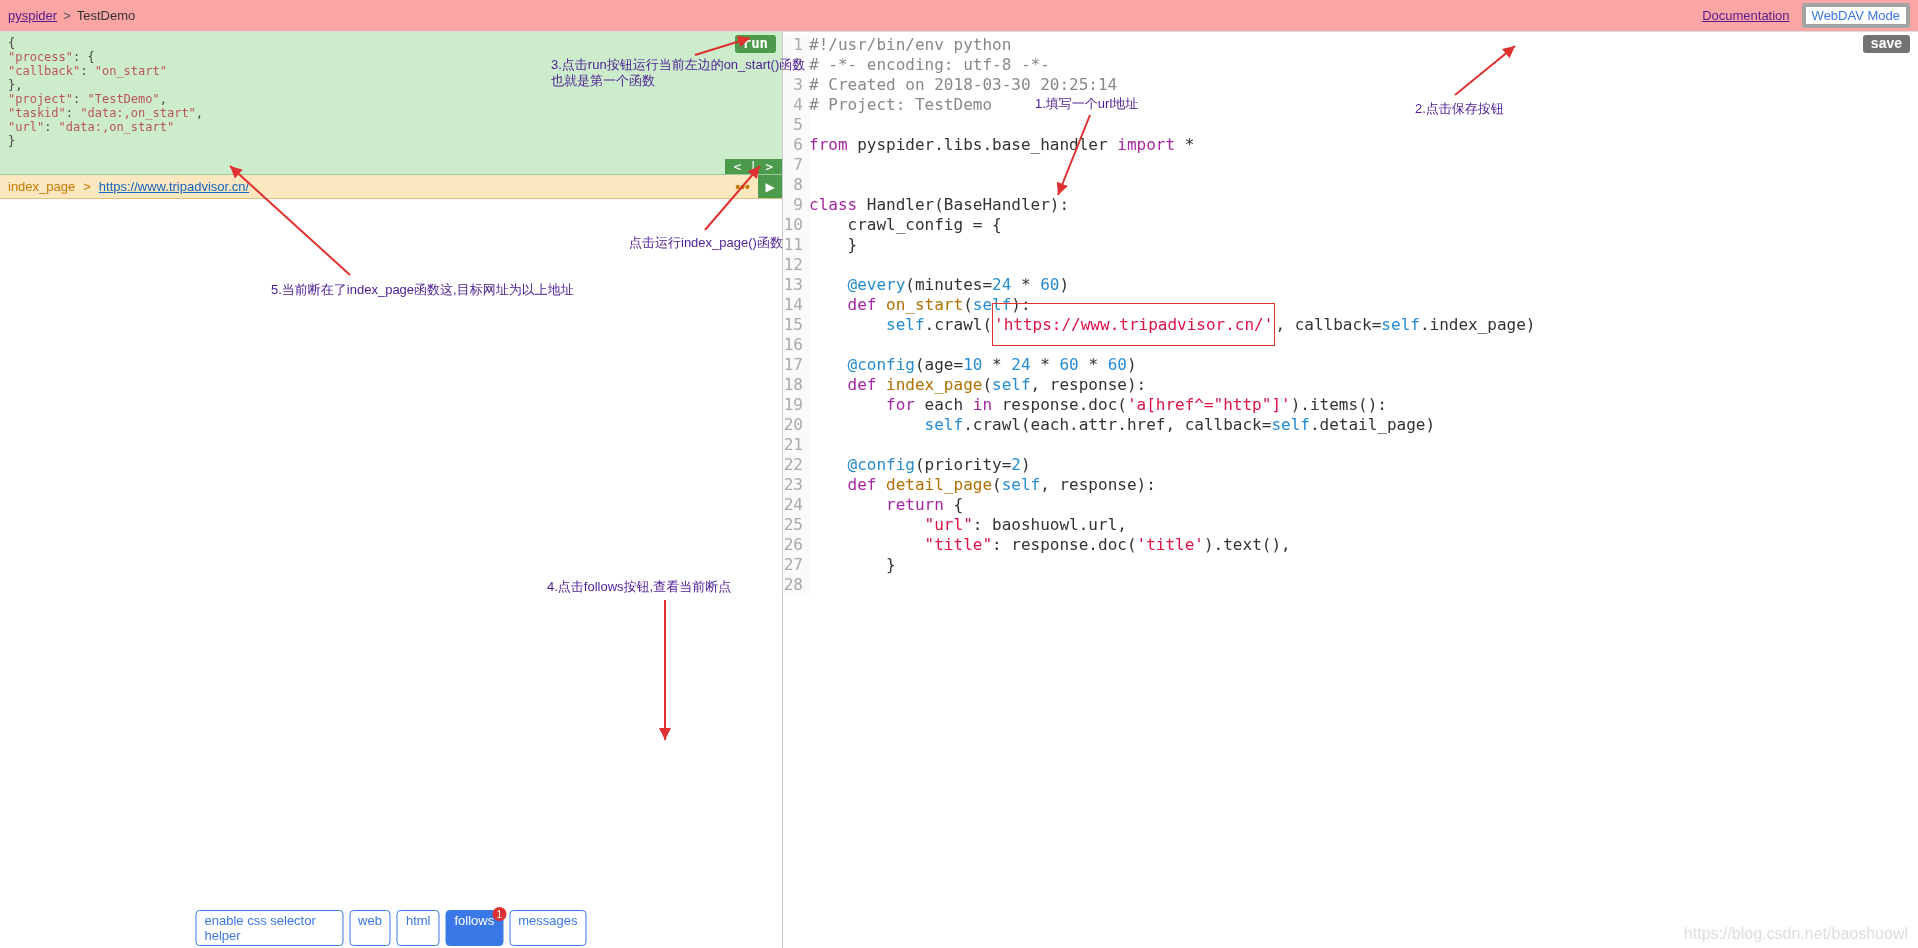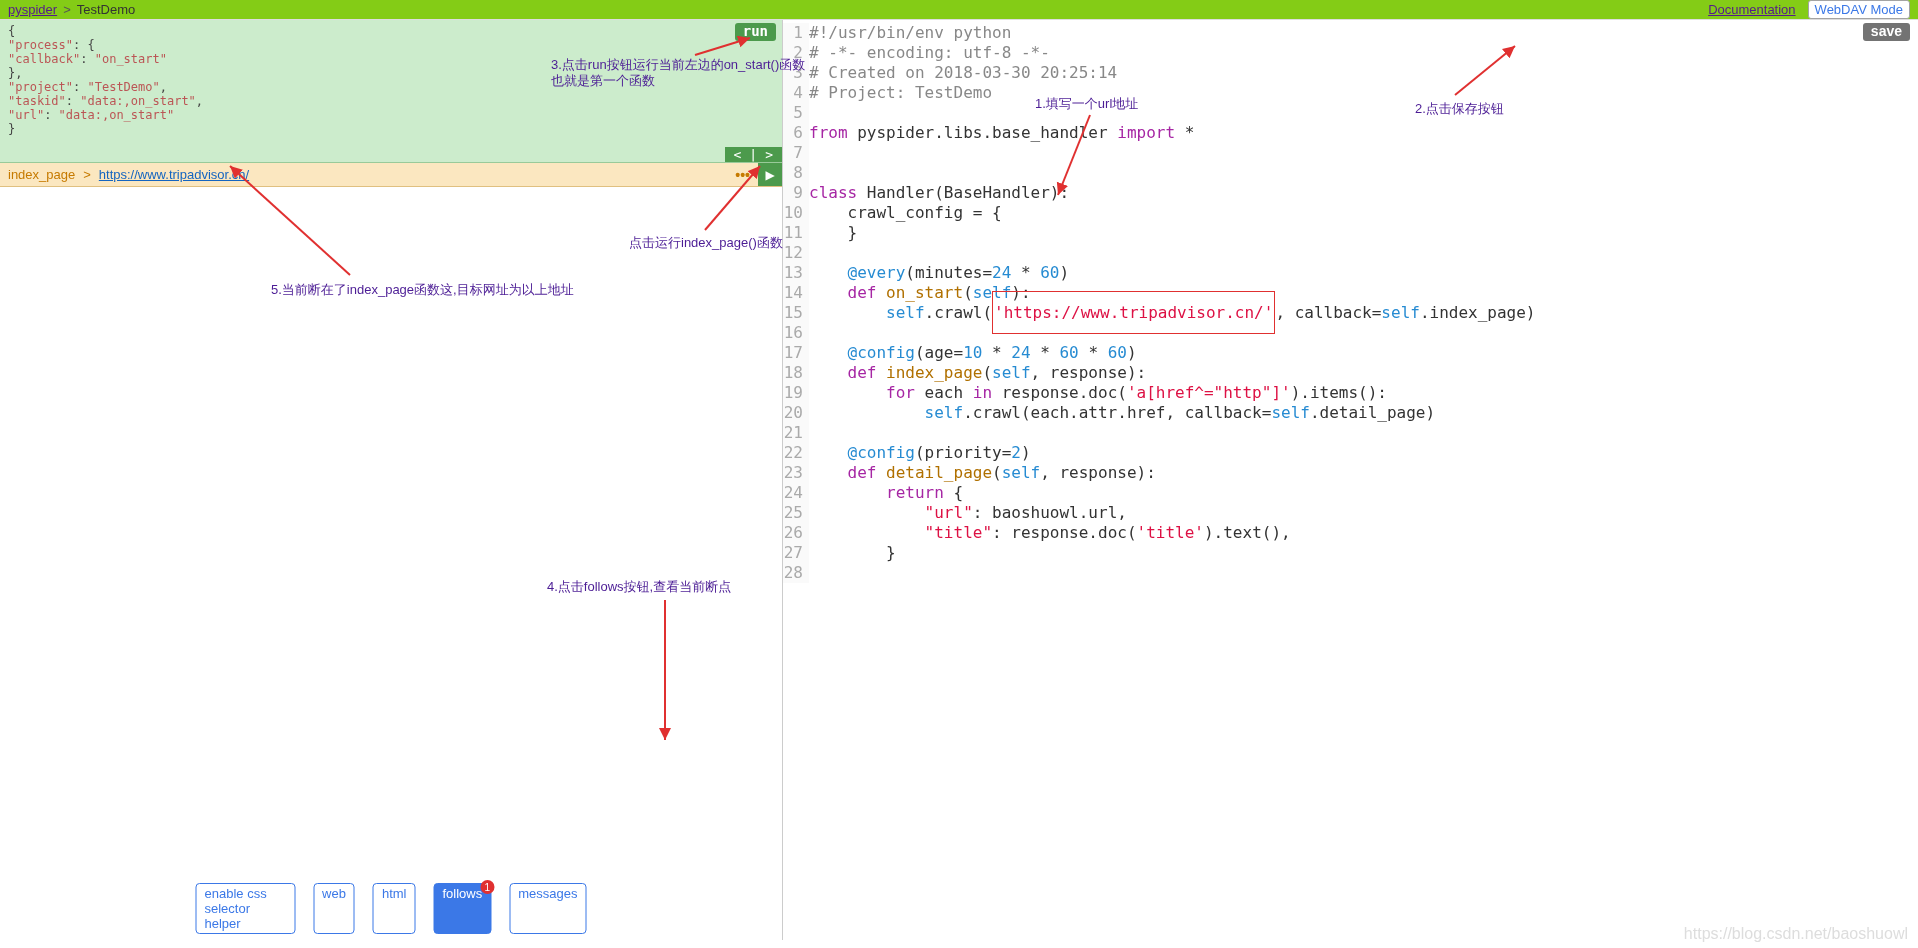--- a/index.html
+++ b/index.html
@@ -1,37 +1,37 @@
 <!DOCTYPE html>
 <html><head>
 <meta charset="utf-8">
 <style>
 *{box-sizing:border-box;margin:0;padding:0}
 body{font-family:Helvetica,Arial,sans-serif;font-size:13px;background:#fff;width:1918px;height:948px;overflow:hidden;position:relative}
-.header{height:20px;background:#84cc16;border-bottom:1px solid #ddd;display:flex;align-items:center;padding:0 8px;justify-content:space-between}
+.header{height:32px;background:#fca5a5;border-bottom:1px solid #ddd;display:flex;align-items:center;padding:0 8px;justify-content:space-between}
 .breadcrumb{display:flex;align-items:center;gap:6px;color:#333}
 .breadcrumb a{color:#551a8b;text-decoration:underline}
 .breadcrumb .sep{color:#555}
 .header-right{display:flex;align-items:center;gap:12px}
 .header-right a{color:#551a8b;text-decoration:underline}
-.webdav-btn{border:1px solid #a3a3a3;color:#3b78e7;padding:1px 6px;border-radius:3px;background:#fff;font-size:13px}
+.webdav-btn{border:4px solid #a3a3a3;color:#3b78e7;padding:1px 6px;border-radius:3px;background:#fff;font-size:13px}
 .main{display:flex;height:920px}
 .left{width:783px;border-right:1px solid #ccc;display:flex;flex-direction:column;position:relative}
 .right{flex:1;position:relative}
 .task-block{background:#cceccc;border-bottom:1px solid #99ca99;padding:4px 8px 26px 8px;font-family:monospace;font-size:12px;color:#444;position:relative;min-height:108px}
 .task-block .red{color:#b55}
 .run-btn{position:absolute;top:3px;right:6px;background:#4c9a4c;color:#fff;font-weight:bold;padding:0px 8px 2px;border-radius:3px;font-size:14px}
 .nav-arrows{position:absolute;bottom:0;right:0;background:#4c9a4c;color:#fff;padding:0 6px;font-size:13px;display:flex;gap:2px}
 .nav-arrows span{padding:0 3px}
 .crumb-row{background:#fbe7c0;border-bottom:1px solid #e0c080;padding:4px 8px;display:flex;align-items:center;gap:8px;color:#c67a00;position:relative}
 .crumb-row .name{color:#c67a00}
 .crumb-row .url{color:#1565c0;text-decoration:underline}
 .more{position:absolute;right:32px;color:#c67a00;font-weight:bold;font-size:14px}
 .play{position:absolute;right:0;top:0;bottom:0;width:24px;background:#4c9a4c;color:#fff;display:flex;align-items:center;justify-content:center;font-size:12px}
-.btm-tabs{position:absolute;bottom:6px;left:50%;transform:translateX(-50%);display:flex;gap:18px}
+.btm-tabs{position:absolute;bottom:6px;left:50%;transform:translateX(-50%);display:flex;gap:6px}
 .tab{border:1px solid #3b78e7;color:#3b78e7;padding:2px 8px;border-radius:4px;font-size:13px;background:#fff;position:relative}
 .tab.active{background:#3b78e7;color:#fff}
 .badge{position:absolute;top:-4px;right:-4px;background:#e03030;color:#fff;border-radius:50%;width:14px;height:14px;font-size:10px;display:flex;align-items:center;justify-content:center}
 .editor{display:flex;font-family:monospace;font-size:16px;line-height:20px;padding-top:3px}
 .gutter{width:26px;text-align:right;padding-right:6px;color:#aaa;background:#fafafa}
 .code{flex:1;white-space:pre;color:#333}
 .c-com{color:#888}.c-kw{color:#a626a4}.c-str{color:#d14}.c-num{color:#268bd2}.c-fn{color:#b07000}.c-self{color:#268bd2}.c-dec{color:#268bd2}
 .save-btn{position:absolute;top:3px;right:8px;background:#737373;color:#fff;font-weight:bold;padding:0px 8px 2px;border-radius:3px;font-size:14px;z-index:5}
 .url-box{border:1px solid #e03030;padding:11px 1px}
 .anno{position:absolute;color:#4c1d95;font-size:13px;font-family:sans-serif;pointer-events:none}

